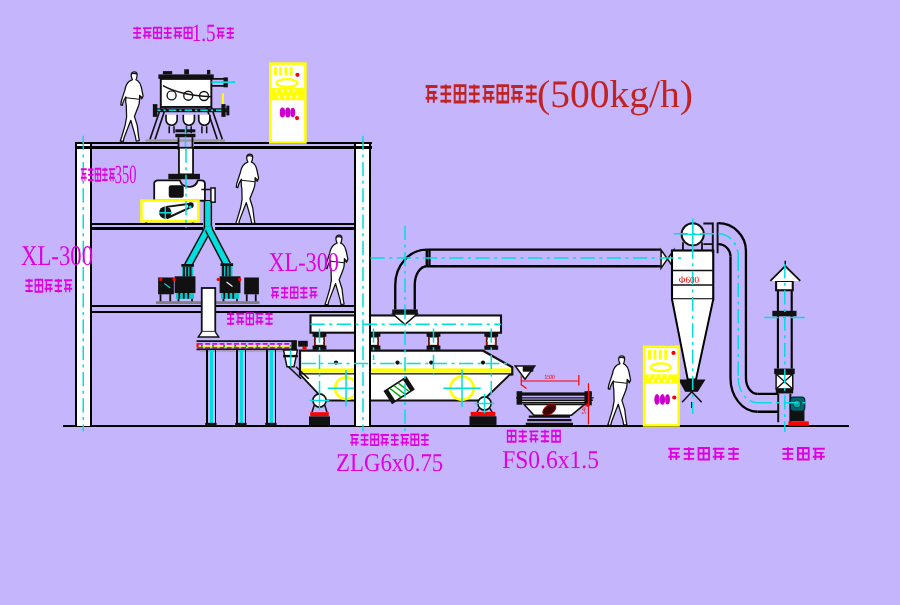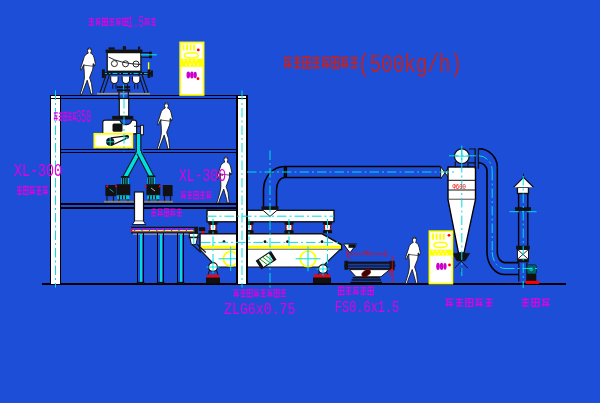--- a/index.html
+++ b/index.html
@@ -1,17 +1,17 @@
 <!DOCTYPE html>
 <html><head>
 <meta charset="utf-8">
 <style>
 html,body{margin:0;padding:0;background:#fff;}
-#wrap{position:relative;width:600px;height:403px;overflow:hidden;background:#1d4ed8;
-font-family:Liberation Mono, monospace;}
+#wrap{position:relative;width:600px;height:403px;overflow:hidden;background:#c4b5fd;
+font-family:Liberation Serif, serif;}
 svg{position:absolute;left:0;top:0;}
 </style>
 </head>
 <body>
 <div id="wrap">
 <svg width="600" height="403" viewBox="0 0 600 403">
 <defs>
 <g id="cjk1" fill="none">
 <path d="M1.2,1.8h7.6 M1.2,5h7.6 M1.2,8.4h7.6 M5,0.6v8.8"></path>
 </g>

